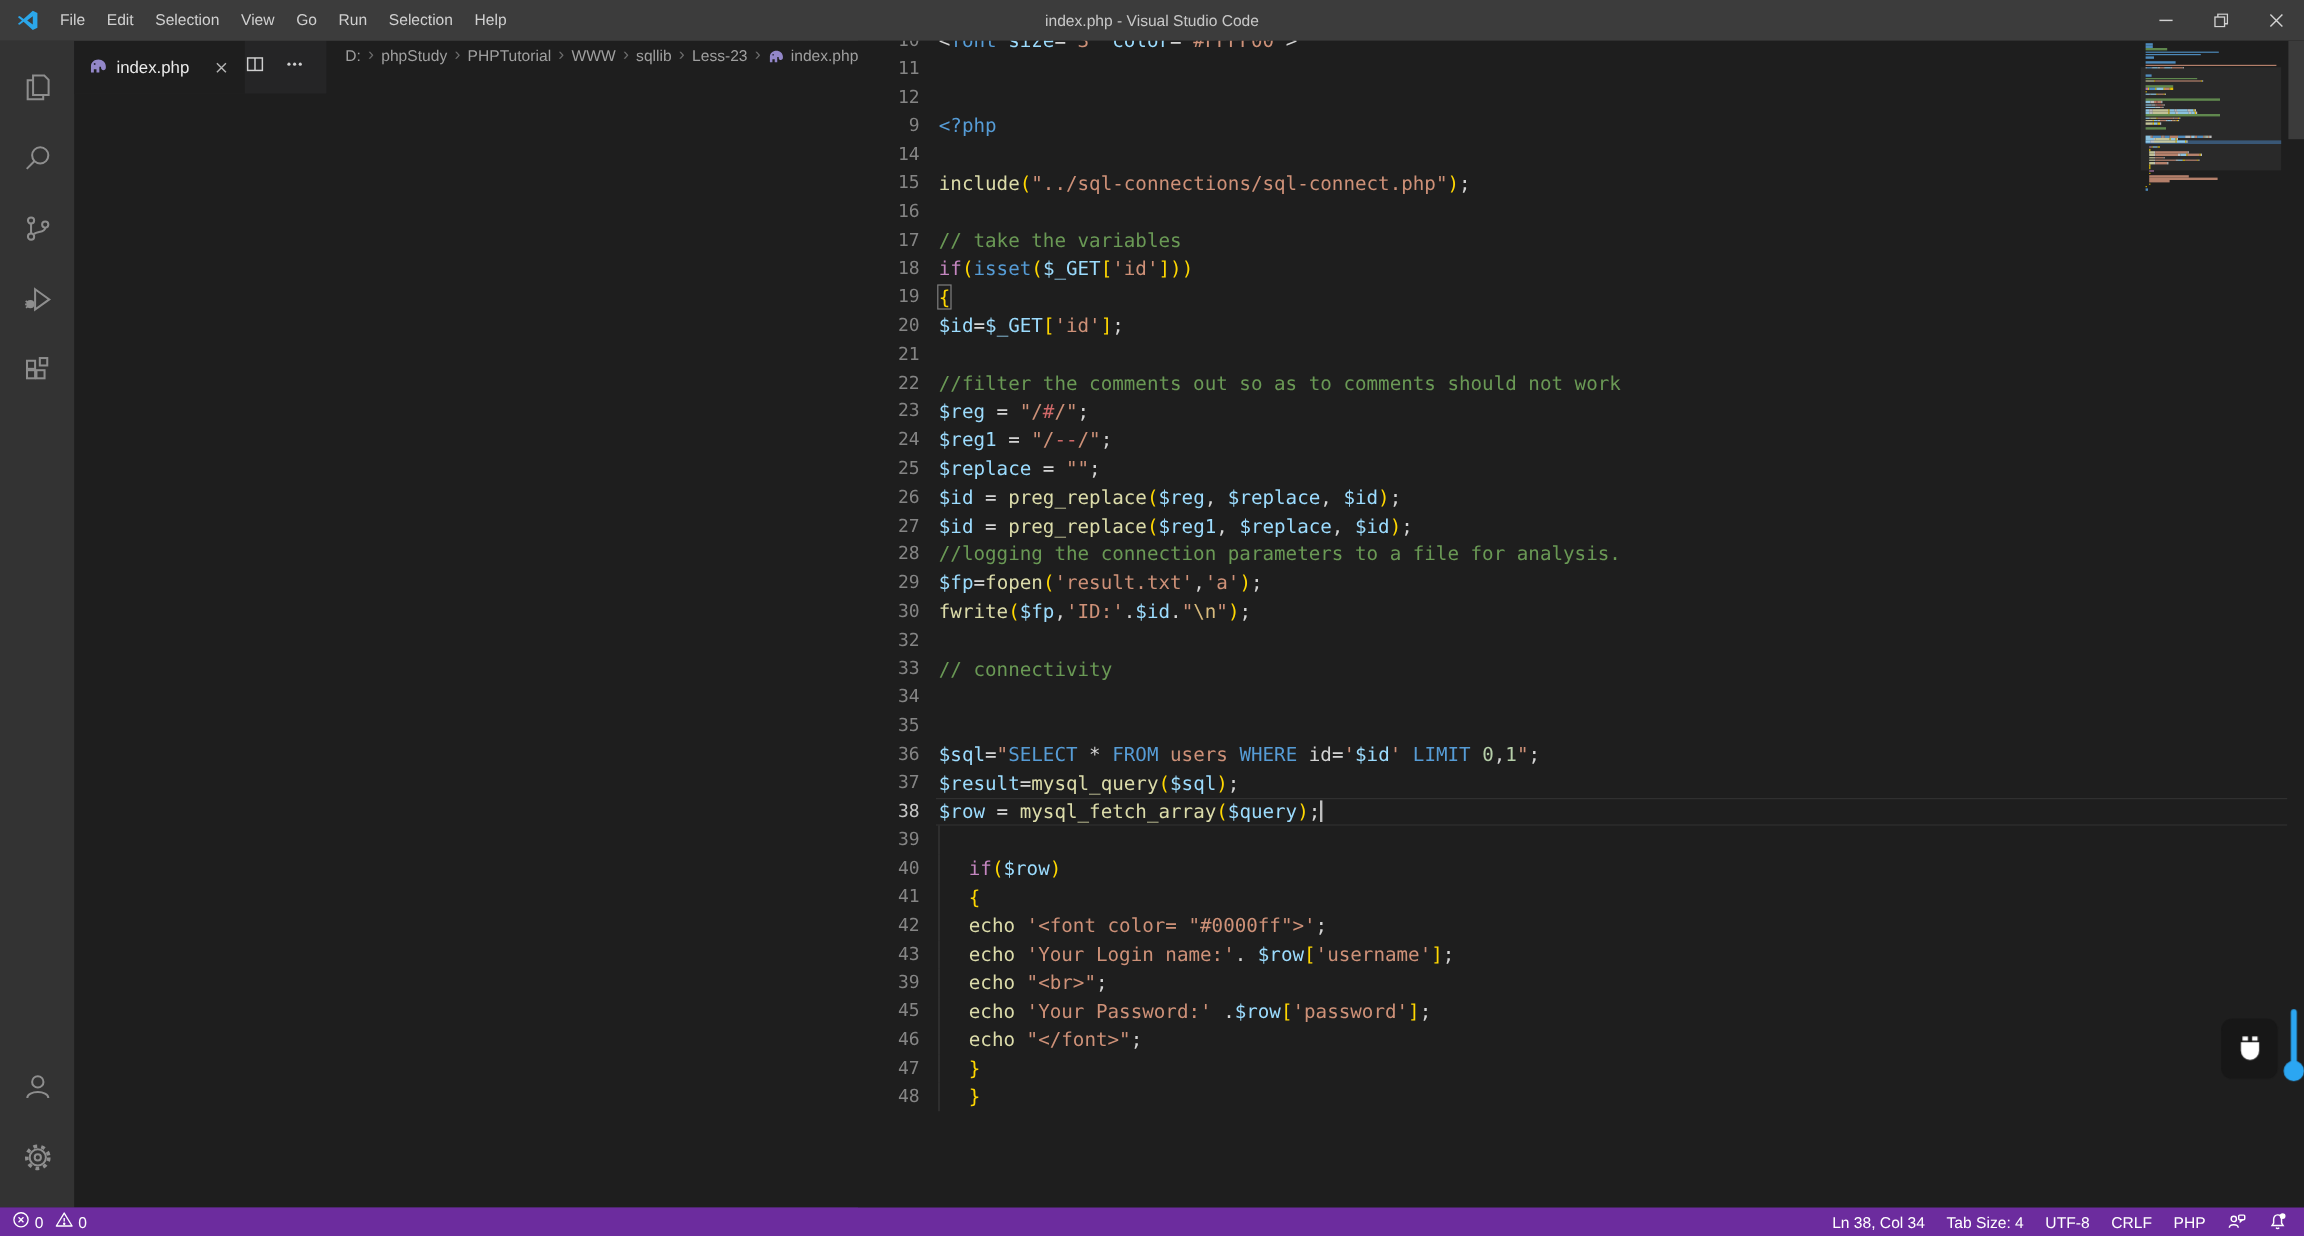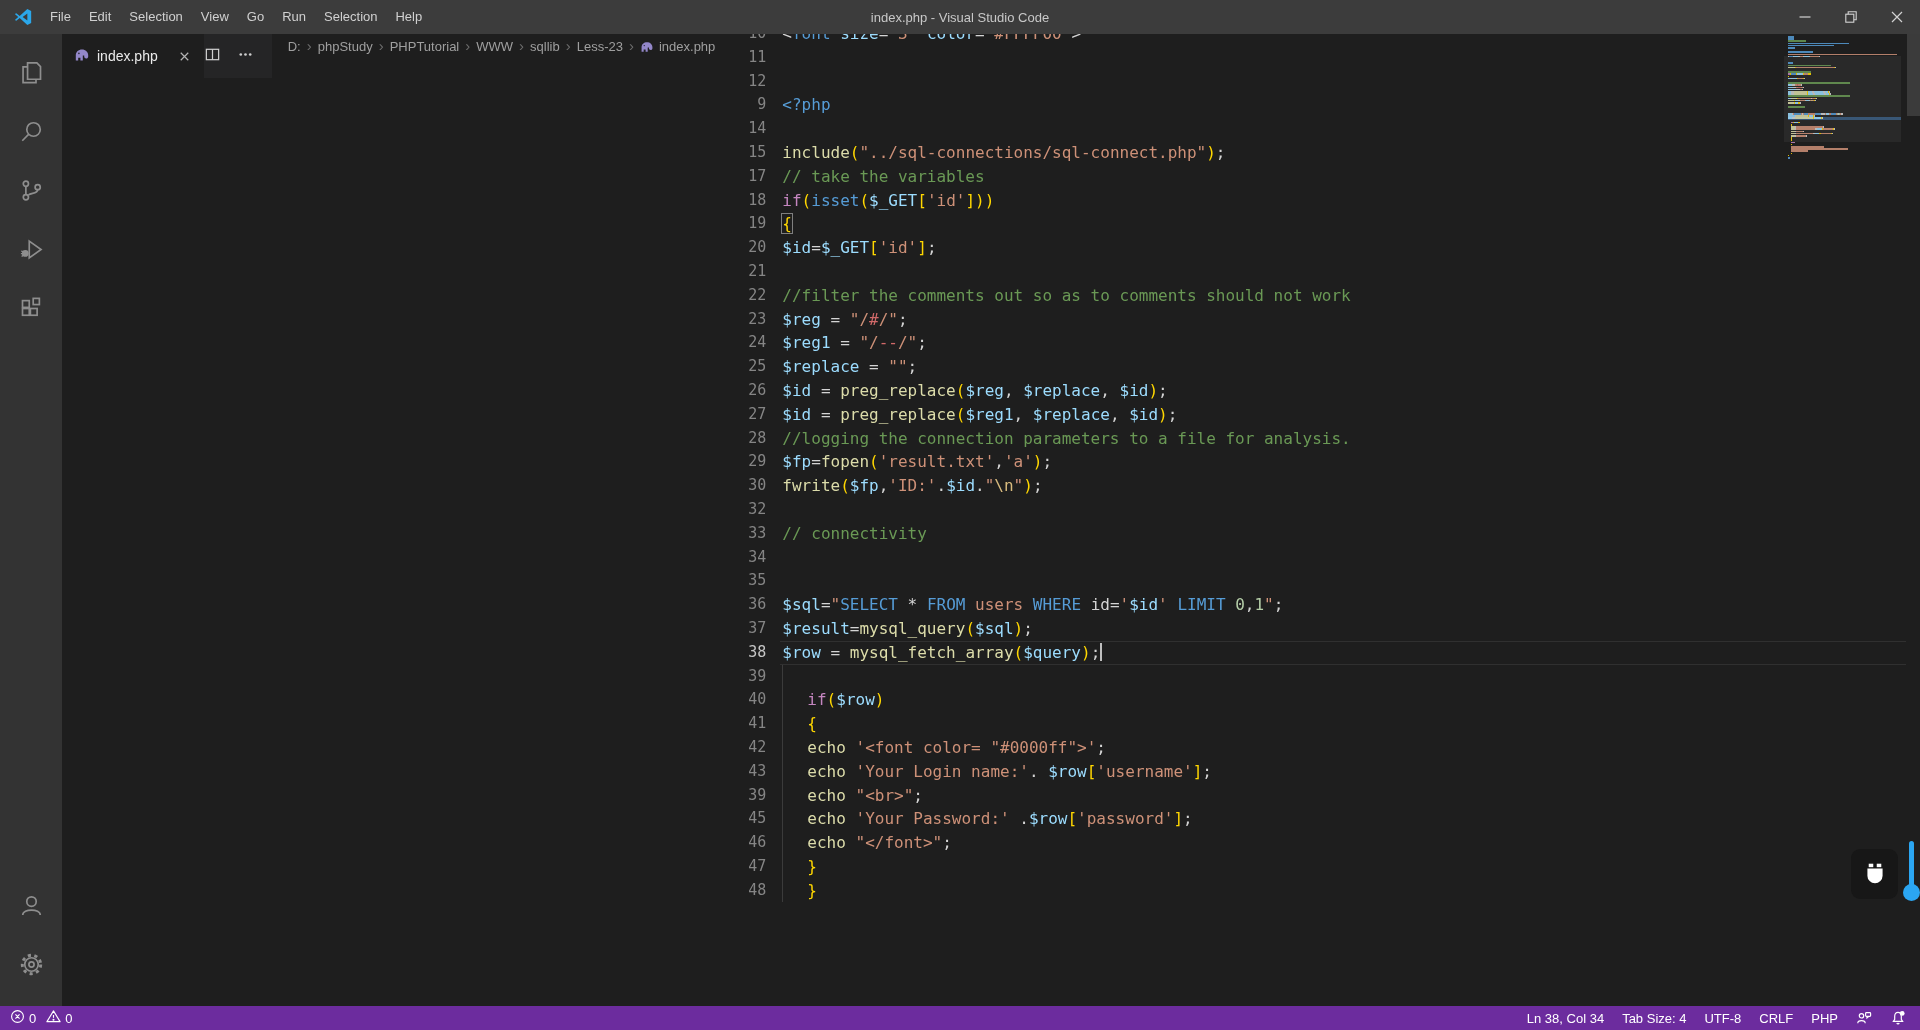--- a/index.html
+++ b/index.html
@@ -229,20 +229,24 @@
           <div class="code-line">
             <div class="ln">9</div>
             <div class="ltext"><span style="color: rgb(86, 156, 214);">&lt;?php</span></div>
           </div>
           <div class="code-line">
             <div class="ln">14</div>
           </div>
           <div class="code-line">
             <div class="ln">15</div>
             <div class="ltext"><span style="color: rgb(220, 220, 170);">include</span><span style="color: rgb(255, 215, 0);">(</span><span style="color: rgb(206, 145, 120);">"../sql-connections/sql-connect.php"</span><span style="color: rgb(255, 215, 0);">)</span><span style="color: rgb(212, 212, 212);">;</span></div>
+          </div>
+          <div class="code-line">
+            <div class="ln">16</div>
+            <div class="ltext"></div>
           </div>
           <div class="code-line">
             <div class="ln">17</div>
             <div class="ltext"><span style="color: rgb(106, 153, 85);">// take the variables </span></div>
           </div>
           <div class="code-line">
             <div class="ln">18</div>
             <div class="ltext"><span style="color: rgb(197, 134, 192);">if</span><span style="color: rgb(255, 215, 0);">(</span><span style="color: rgb(86, 156, 214);">isset</span><span style="color: rgb(255, 215, 0);">(</span><span style="color: rgb(156, 220, 254);">$_GET</span><span style="color: rgb(255, 215, 0);">[</span><span style="color: rgb(206, 145, 120);">'id'</span><span style="color: rgb(255, 215, 0);">]</span><span style="color: rgb(255, 215, 0);">)</span><span style="color: rgb(255, 215, 0);">)</span></div>
           </div>
           <div class="code-line">

